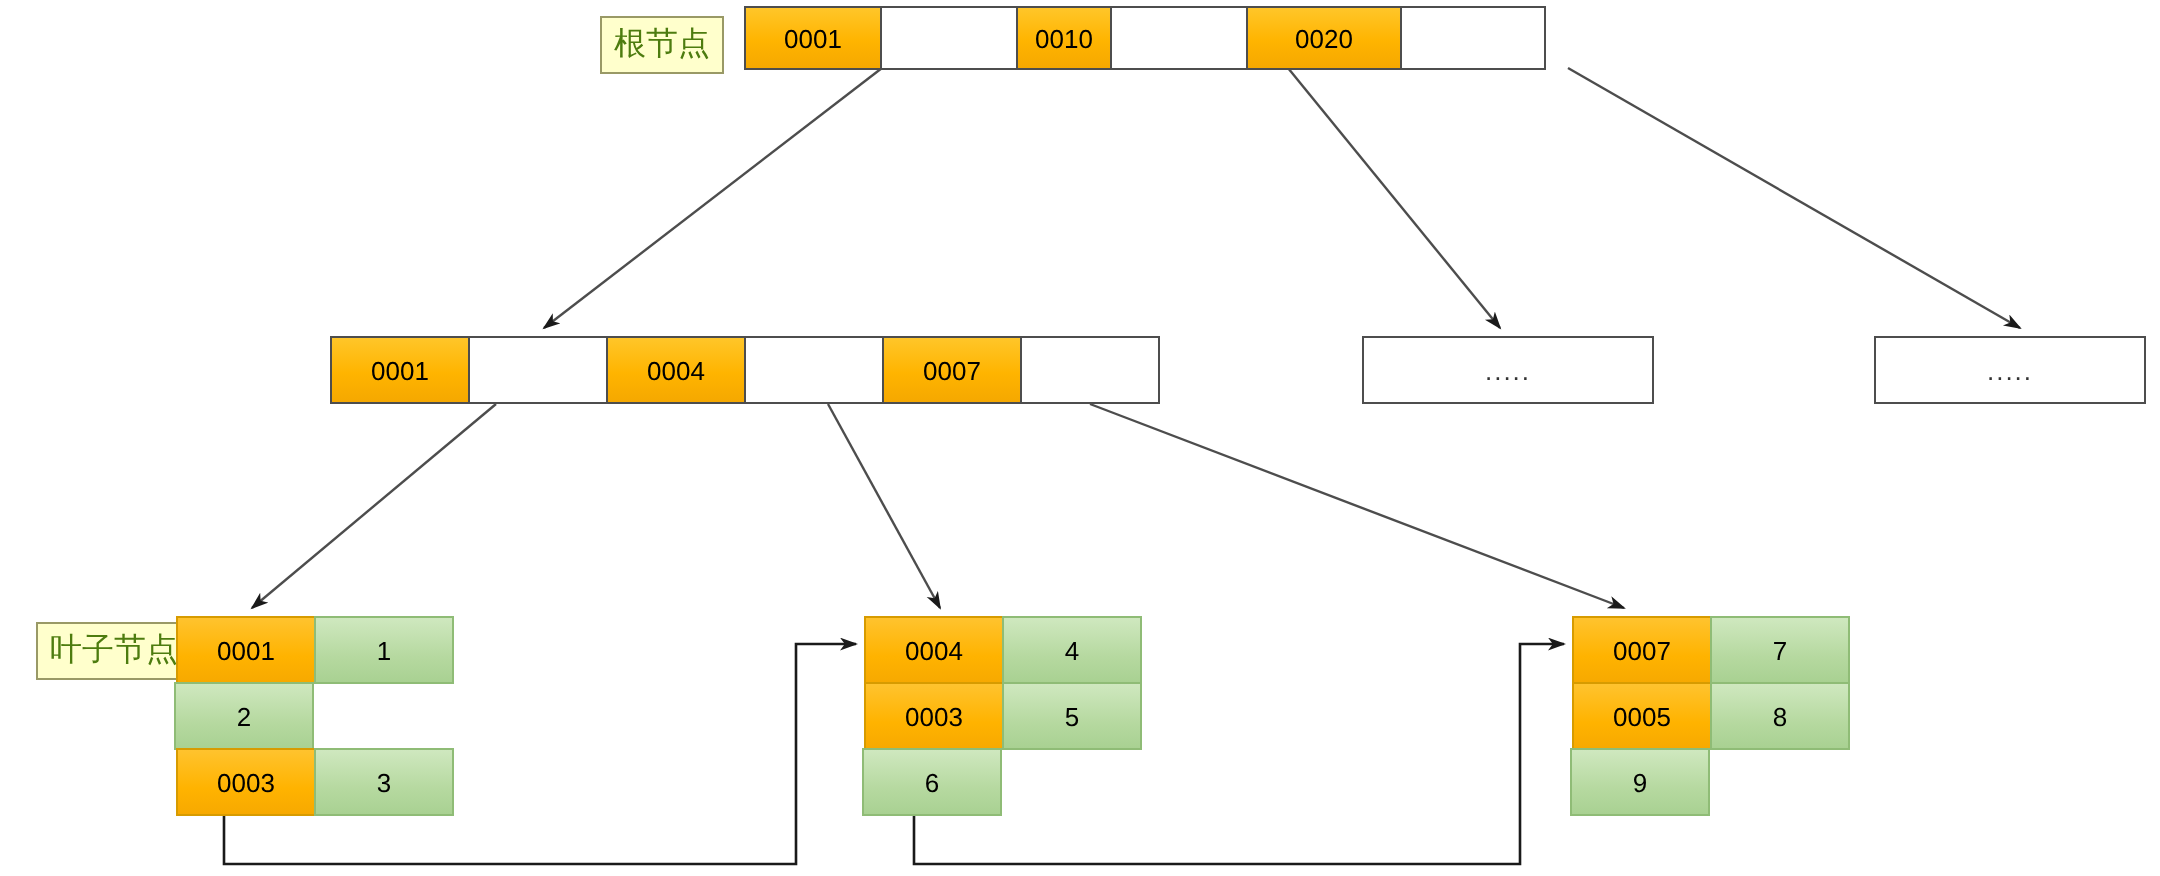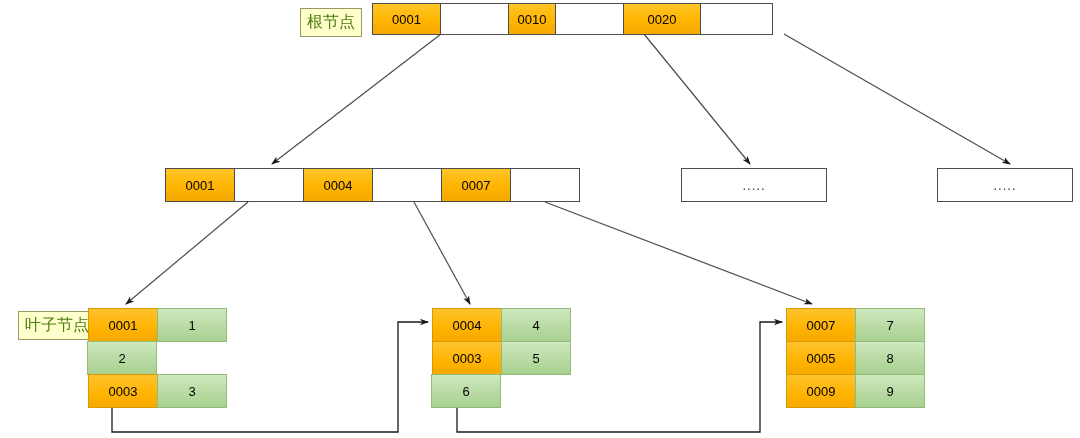--- a/index.html
+++ b/index.html
@@ -205,18 +205,17 @@
   <div class="leaf-node" style="left:786px; top:308px; width:140px; height:100px;">
     <div class="leaf-row">
       <div class="leaf-cell k">0007</div>
       <div class="leaf-cell v">7</div>
     </div>
     <div class="leaf-row">
       <div class="leaf-cell k">0005</div>
       <div class="leaf-cell v">8</div>
     </div>
     <div class="leaf-row">
-      <div class="leaf-cell k">0009</div>
       <div class="leaf-cell v">9</div>
     </div>
   </div>
 
 </div>
 
 </body></html>

